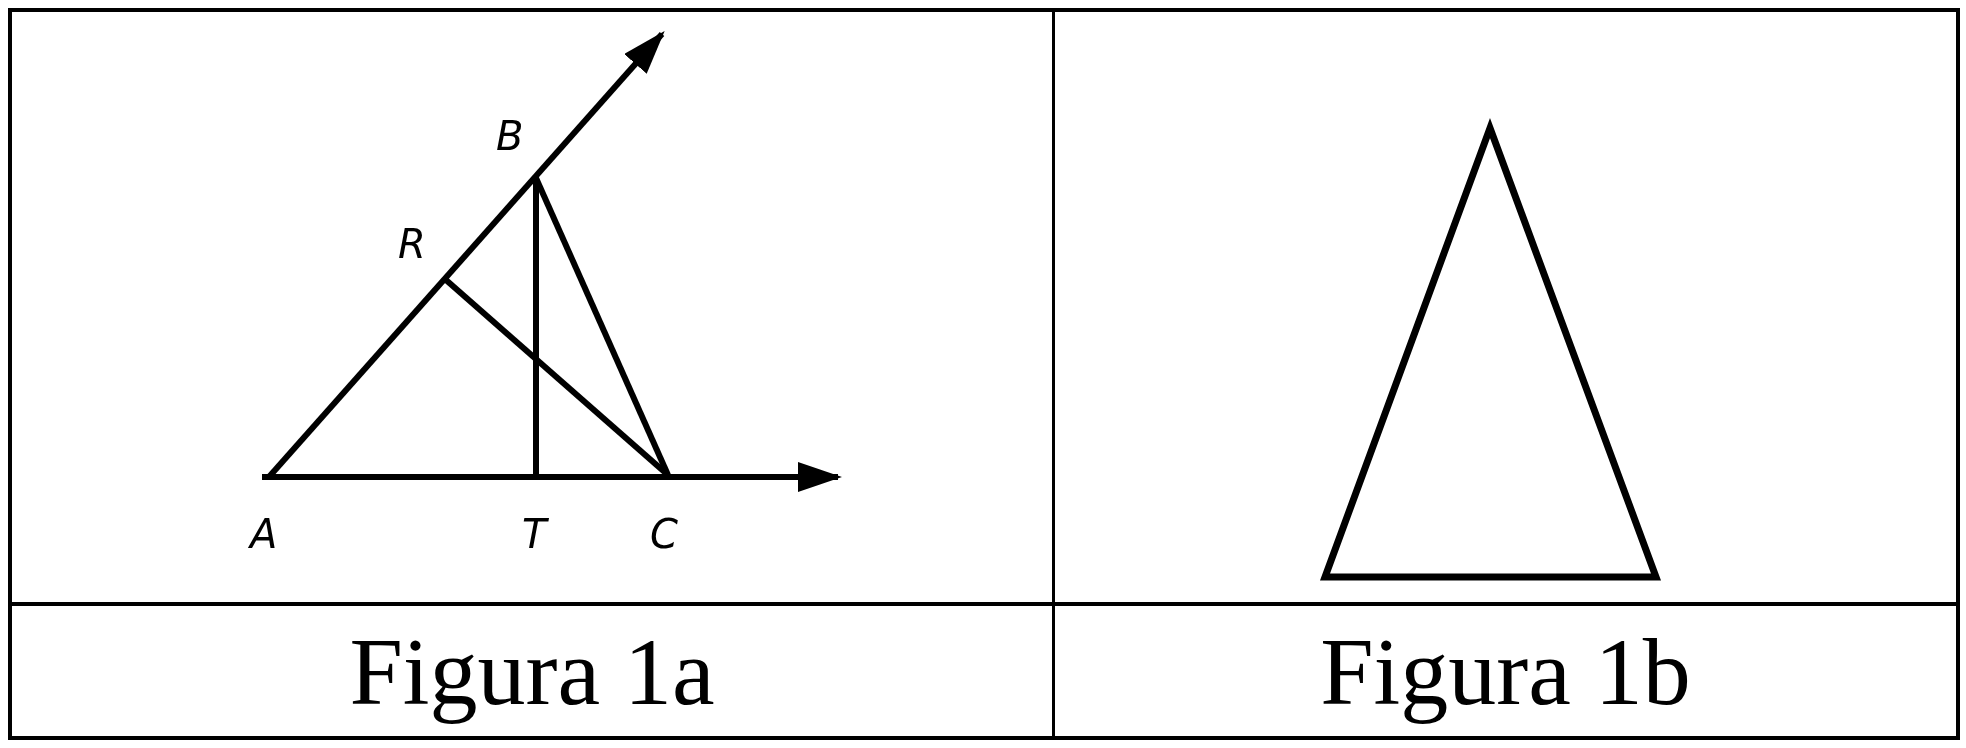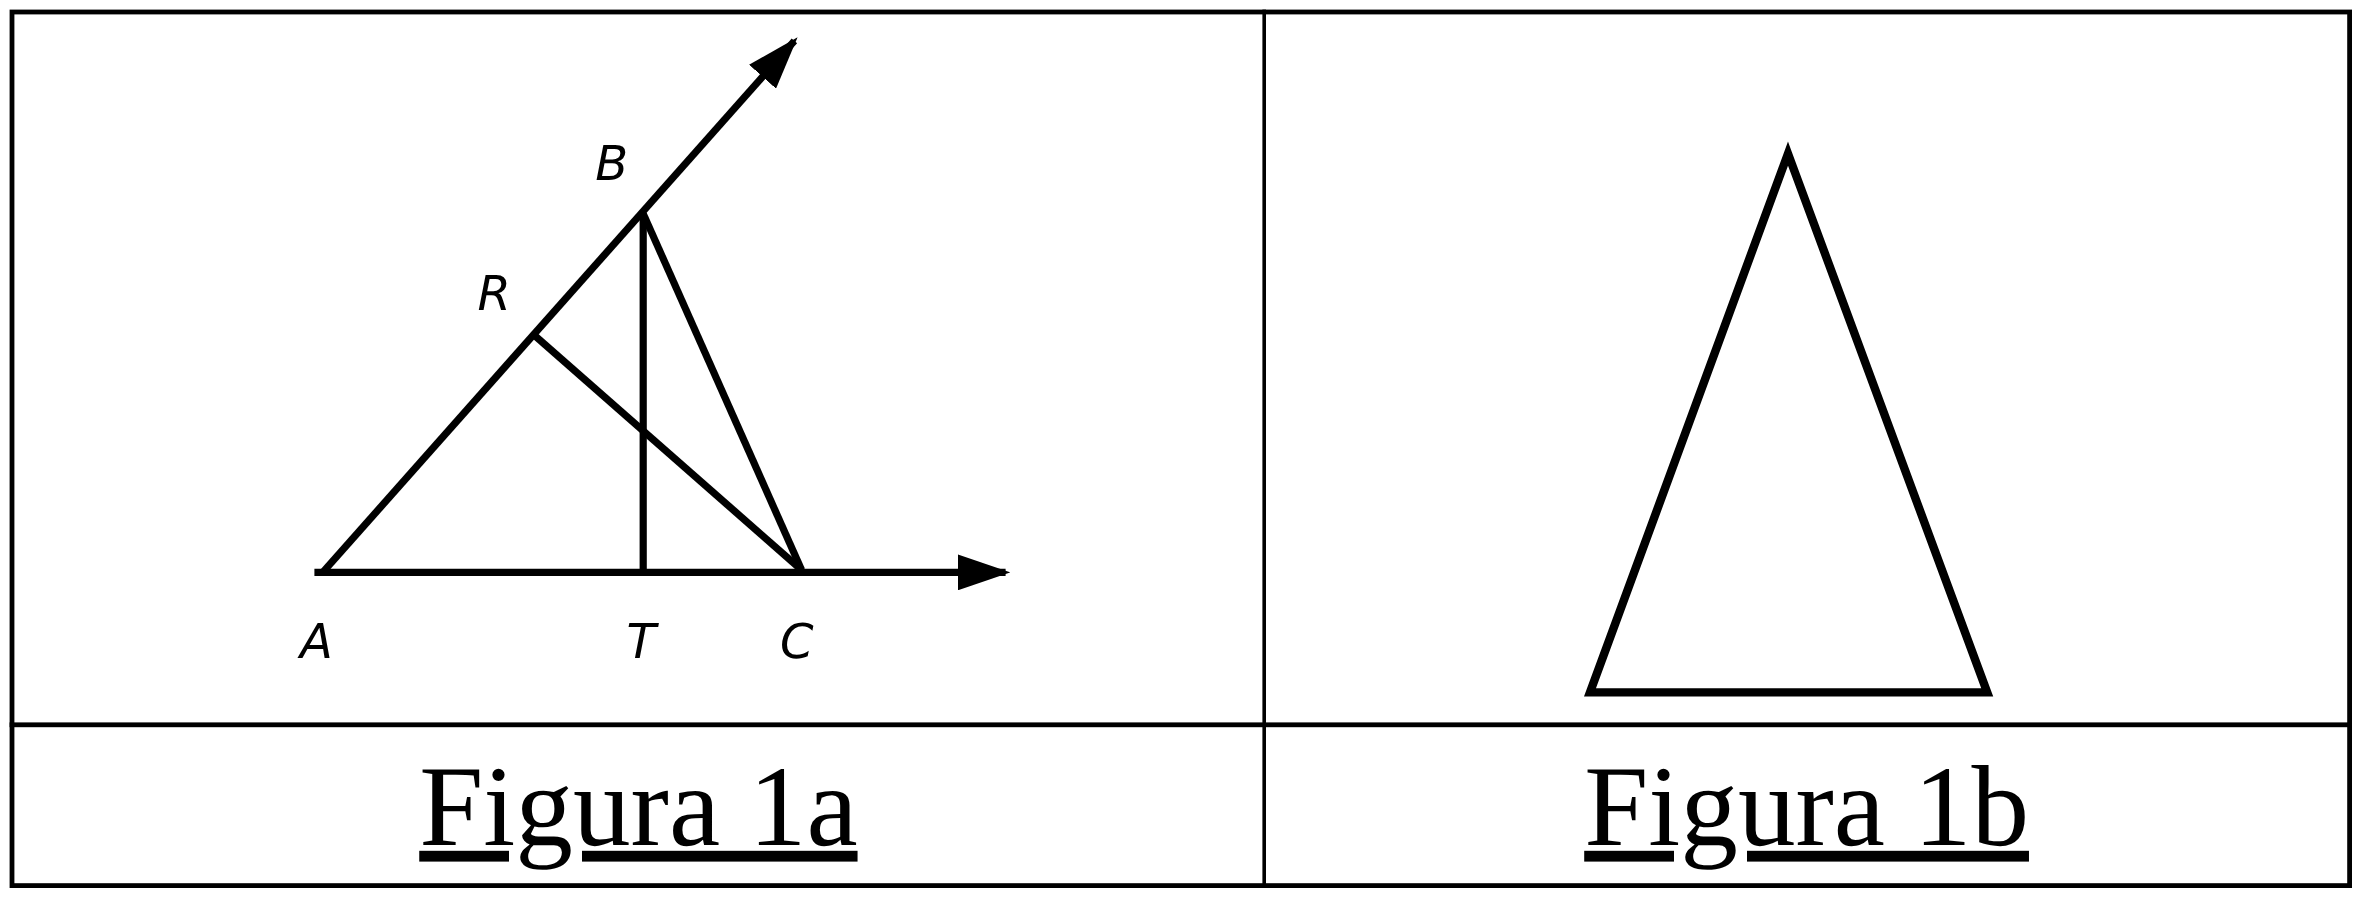--- a/index.html
+++ b/index.html
@@ -9,21 +9,21 @@
       box-sizing: border-box; border: 4px solid #000;
     }
     .vdiv { position: absolute; left: 1052px; top: 8px; width: 3px; height: 732px; background: #000; }
     .hdiv { position: absolute; left: 8px; top: 602px; width: 1952px; height: 4px; background: #000; }
     .cell-fig { position: absolute; top: 12px; height: 590px; }
     .cell-a { left: 12px; width: 1040px; }
     .cell-b { left: 1055px; width: 901px; }
     .cell-cap {
       position: absolute; top: 606px; height: 130px;
       display: flex; align-items: center; justify-content: center;
-      font-family: "Liberation Serif", "DejaVu Serif", serif; font-size: 96px; color: #000; text-decoration: underline;
+      font-family: "Liberation Serif", "DejaVu Serif", serif; font-size: 96px; color: #000;
     }
     .cap-a { left: 12px; width: 1040px; }
     .cap-b { left: 1055px; width: 901px; }
     svg { position: absolute; left: 0; top: 0; }
     .lbl { font-family: "DejaVu Sans", "Liberation Sans", sans-serif; font-style: italic; font-size: 40px; fill: #000; }
   </style>
 </head>
 <body>
 
 <div class="frame"></div>

